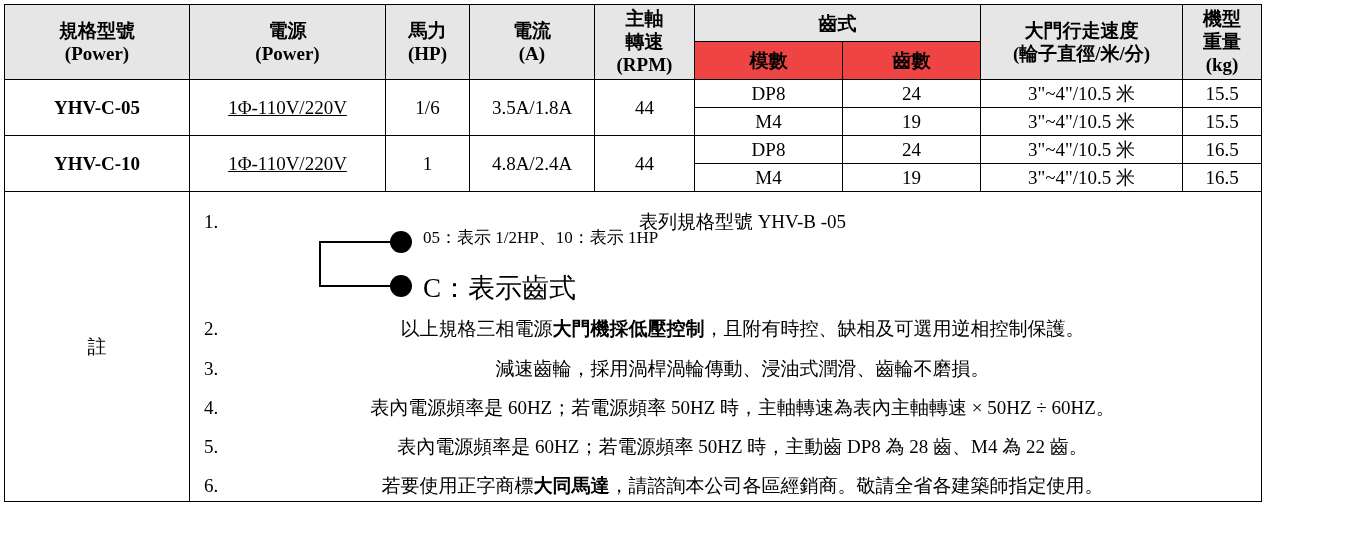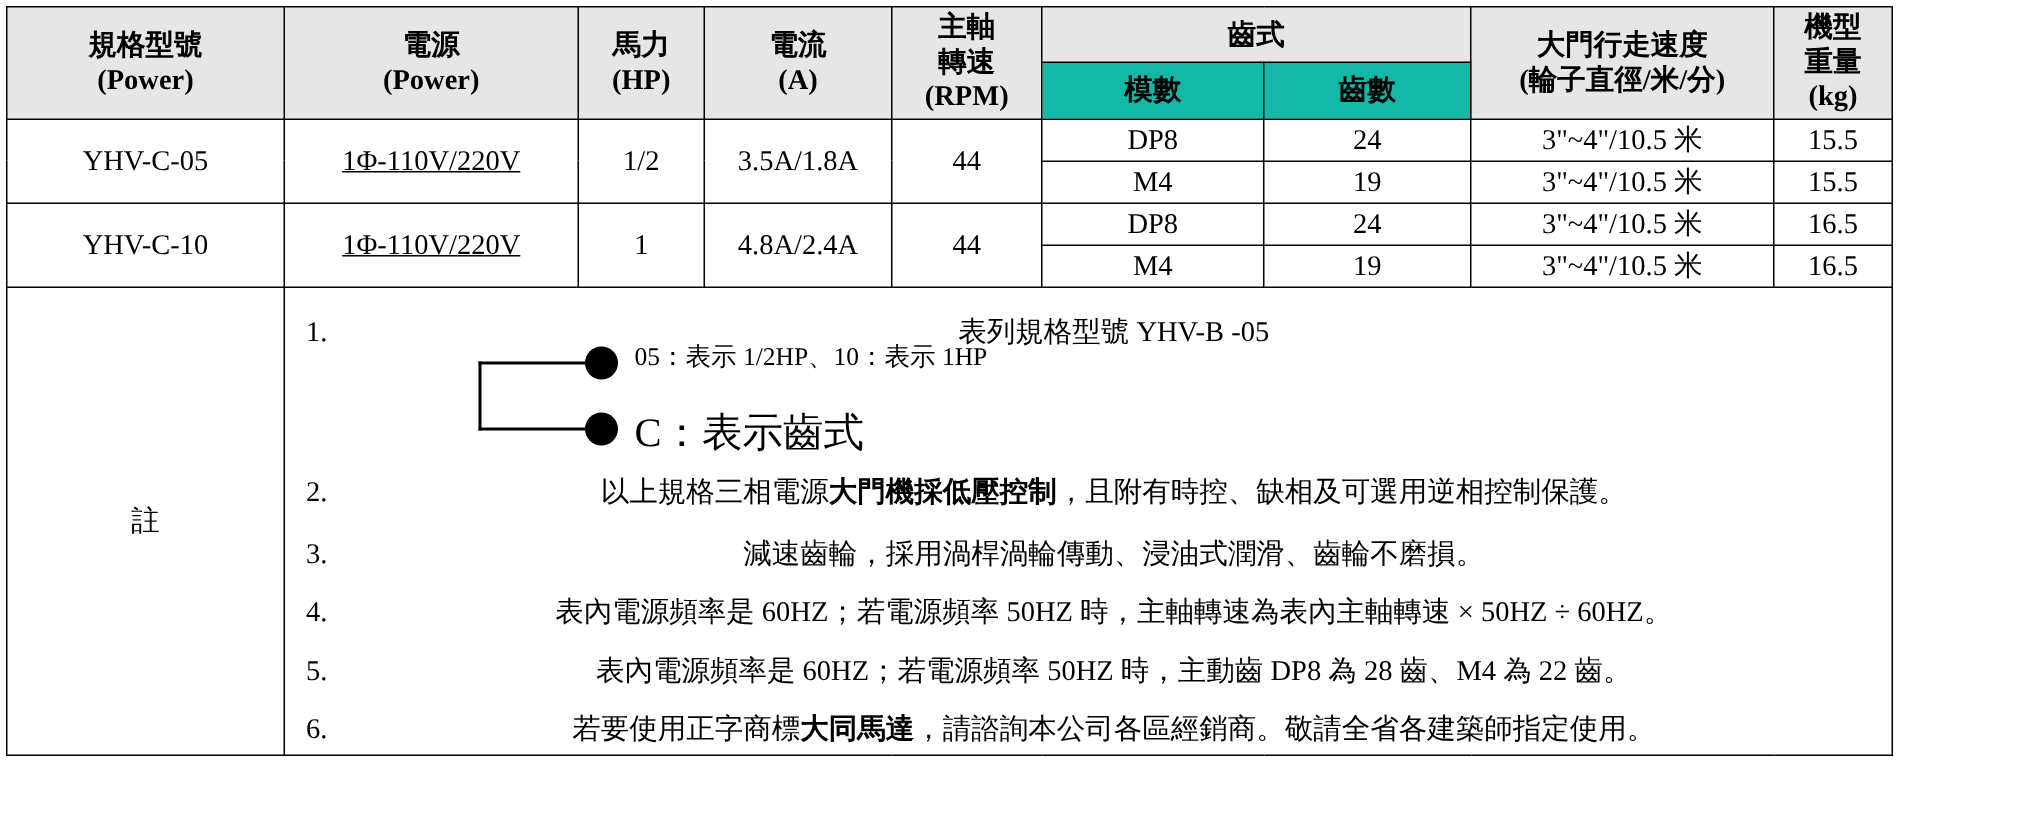--- a/index.html
+++ b/index.html
@@ -33,26 +33,26 @@
     padding: 2px 3px;
     font-size: 19px;
     line-height: 1.22;
   }
   thead td {
     background: #e6e6e6;
     font-weight: bold;
     font-size: 20px;
   }
   .hdr-sub {
-    background: #14b8a6;
+    background: #ef4444;
     font-weight: bold;
     font-size: 20px;
   }
   .type-cell {
-    font-weight: normal;
+    font-weight: bold;
     font-size: 21px;
   }
   .small-note {
     font-size: 18px;
     text-decoration: underline;
   }
   
   .notes-label {
     font-size: 20px;
     text-align: center;
@@ -69,21 +69,20 @@
     margin: 0;
     padding: 0 0 0 30px;
     list-style: decimal;
   }
   ol.notes > li {
     margin: 16px 0 2px 0;
     padding-left: 4px;
   }
   .bold {
     font-weight: bold;
-    font-family: Liberation Mono, monospace;
   }
   .branch {
     position: relative;
     height: 66px;
     margin: 2px 0 4px 0;
   }
   .branch .vline {
     position: absolute;
     left: 92px;
     top: 6px;
@@ -192,21 +191,21 @@
       </tr>
       <tr>
         <td class="hdr-sub">模數</td>
         <td class="hdr-sub">齒數</td>
       </tr>
     </thead>
     <tbody>
       <tr>
         <td rowspan="2" class="type-cell">YHV-C-05</td>
         <td rowspan="2" class="small-note">1Φ-110V/220V</td>
-        <td rowspan="2">1/2</td>
+        <td rowspan="2">1/6</td>
         <td rowspan="2">3.5A/1.8A</td>
         <td rowspan="2">44</td>
         <td>DP8</td>
         <td>24</td>
         <td>3"~4"/10.5 米</td>
         <td>15.5</td>
       </tr>
       <tr>
         <td>M4</td>
         <td>19</td>

